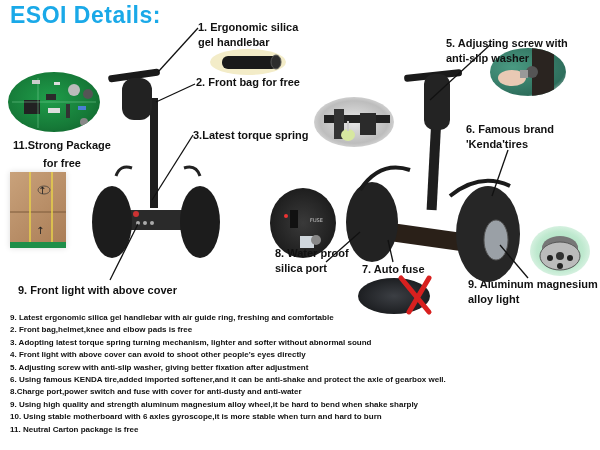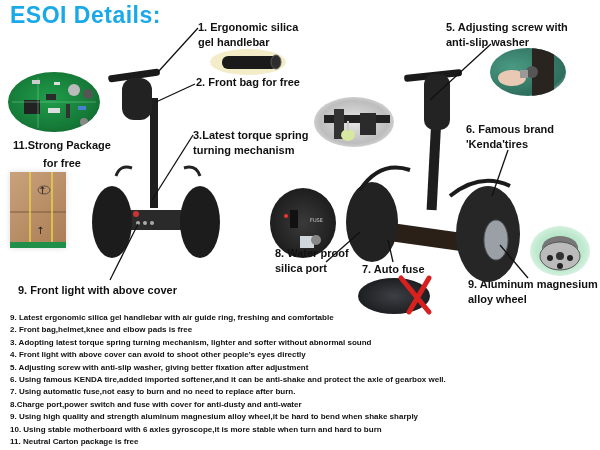--- a/index.html
+++ b/index.html
@@ -62,21 +62,20 @@
   </div>
   <div class="abs lbl" style="left:198px;top:20px;">
     <div>1. Ergonomic silica</div>
     <div>gel handlebar</div>
   </div>
   <div class="abs lbl" style="left:196px;top:75px;">
     <span>2. Front bag for free</span>
   </div>
   <div class="abs lbl" style="left:193px;top:128px;">
     <div>3.Latest torque spring</div>
-    <div>turning mechanism</div>
   </div>
   <div class="abs lbl" style="left:18px;top:283px;">
     <span>9. Front light with above cover</span>
   </div>
 
   <div class="oval" style="left:314px;top:97px;width:80px;height:50px;background:radial-gradient(ellipse,#e6e6e6 0%,#bdbdbd 60%,#fff 100%);">
     <svg width="80" height="50">
       <rect x="10" y="18" width="66" height="8" fill="#222"></rect>
       <rect x="20" y="12" width="10" height="30" fill="#333"></rect>
       <rect x="46" y="16" width="16" height="22" fill="#2b2b2b"></rect>
@@ -86,21 +85,21 @@
   </div>
 
   <div class="oval" style="left:490px;top:48px;width:76px;height:48px;background:radial-gradient(ellipse at 30% 40%,#4a9a82 0%,#2e6e5c 70%,#fff 100%);">
     <svg width="76" height="48">
       <rect x="42" y="0" width="22" height="48" fill="#2a2420"></rect>
       <circle cx="42" cy="24" r="6" fill="#555"></circle>
       <ellipse cx="22" cy="30" rx="14" ry="8" fill="#e9c9b4"></ellipse>
       <rect x="30" y="22" width="8" height="8" fill="#999"></rect>
     </svg>
   </div>
-  <div class="abs lbl" style="left:446px;top:20px;">
+  <div class="abs lbl" style="left:446px;top:36px;">
     <div>5. Adjusting screw with</div>
     <div>anti-slip washer</div>
   </div>
   <div class="abs lbl" style="left:466px;top:122px;">
     <div>6. Famous brand</div>
     <div>'Kenda'tires</div>
   </div>
 
   <div class="oval" style="left:270px;top:188px;width:66px;height:70px;background:radial-gradient(ellipse,#3a3a3a 0%,#1e1e1e 70%,#fff 100%);">
     <svg width="66" height="70">
@@ -130,21 +129,21 @@
       <ellipse cx="30" cy="22" rx="18" ry="12" fill="#777"></ellipse>
       <ellipse cx="30" cy="30" rx="20" ry="14" fill="#bbb" stroke="#555"></ellipse>
       <circle cx="30" cy="30" r="4" fill="#333"></circle>
       <circle cx="20" cy="32" r="3" fill="#222"></circle>
       <circle cx="40" cy="32" r="3" fill="#222"></circle>
       <circle cx="30" cy="40" r="3" fill="#222"></circle>
     </svg>
   </div>
   <div class="abs lbl" style="left:468px;top:277px;">
     <div>9. Aluminum magnesium</div>
-    <div>alloy wheel</div>
+    <div>alloy light</div>
   </div>
 
   <svg class="overlay" width="600" height="310">
 
     <g>
       <rect x="150" y="98" width="8" height="110" fill="#1e1e1e"></rect>
       <rect x="108" y="72" width="52" height="7" rx="3" fill="#1a1a1a" transform="rotate(-8 134 75)"></rect>
       <rect x="122" y="78" width="30" height="42" rx="12" fill="#222"></rect>
       <rect x="100" y="210" width="100" height="20" fill="#2a2a2a"></rect>
       <circle cx="136" cy="214" r="3" fill="#c33"></circle>
@@ -180,20 +179,19 @@
     </g>
   </svg>
 
   <div class="abs feat-list">
     <div>9. Latest ergonomic silica gel handlebar with air guide ring, freshing and comfortable</div>
     <div>2. Front bag,helmet,knee and elbow pads is free</div>
     <div>3. Adopting latest torque spring turning mechanism, lighter and softer without abnormal sound</div>
     <div>4. Front light with above cover can avoid to shoot other people's eyes directly</div>
     <div>5. Adjusting screw with anti-slip washer, giving better fixation after adjustment</div>
     <div>6. Using famous KENDA tire,added imported softener,and it can be anti-shake and protect the axle of gearbox well.</div>
-    <div>7. Using automatic fuse,not easy to burn and no need to replace after burn.</div>
     <div>8.Charge port,power switch and fuse with cover for anti-dusty and anti-water</div>
     <div>9. Using high quality and strength aluminum magnesium alloy wheel,it be hard to bend when shake sharply</div>
     <div>10. Using stable motherboard with 6 axles gyroscope,it is more stable when turn and hard to burn</div>
     <div>11. Neutral Carton package is free</div>
   </div>
 
 </div>
 
 </body></html>

